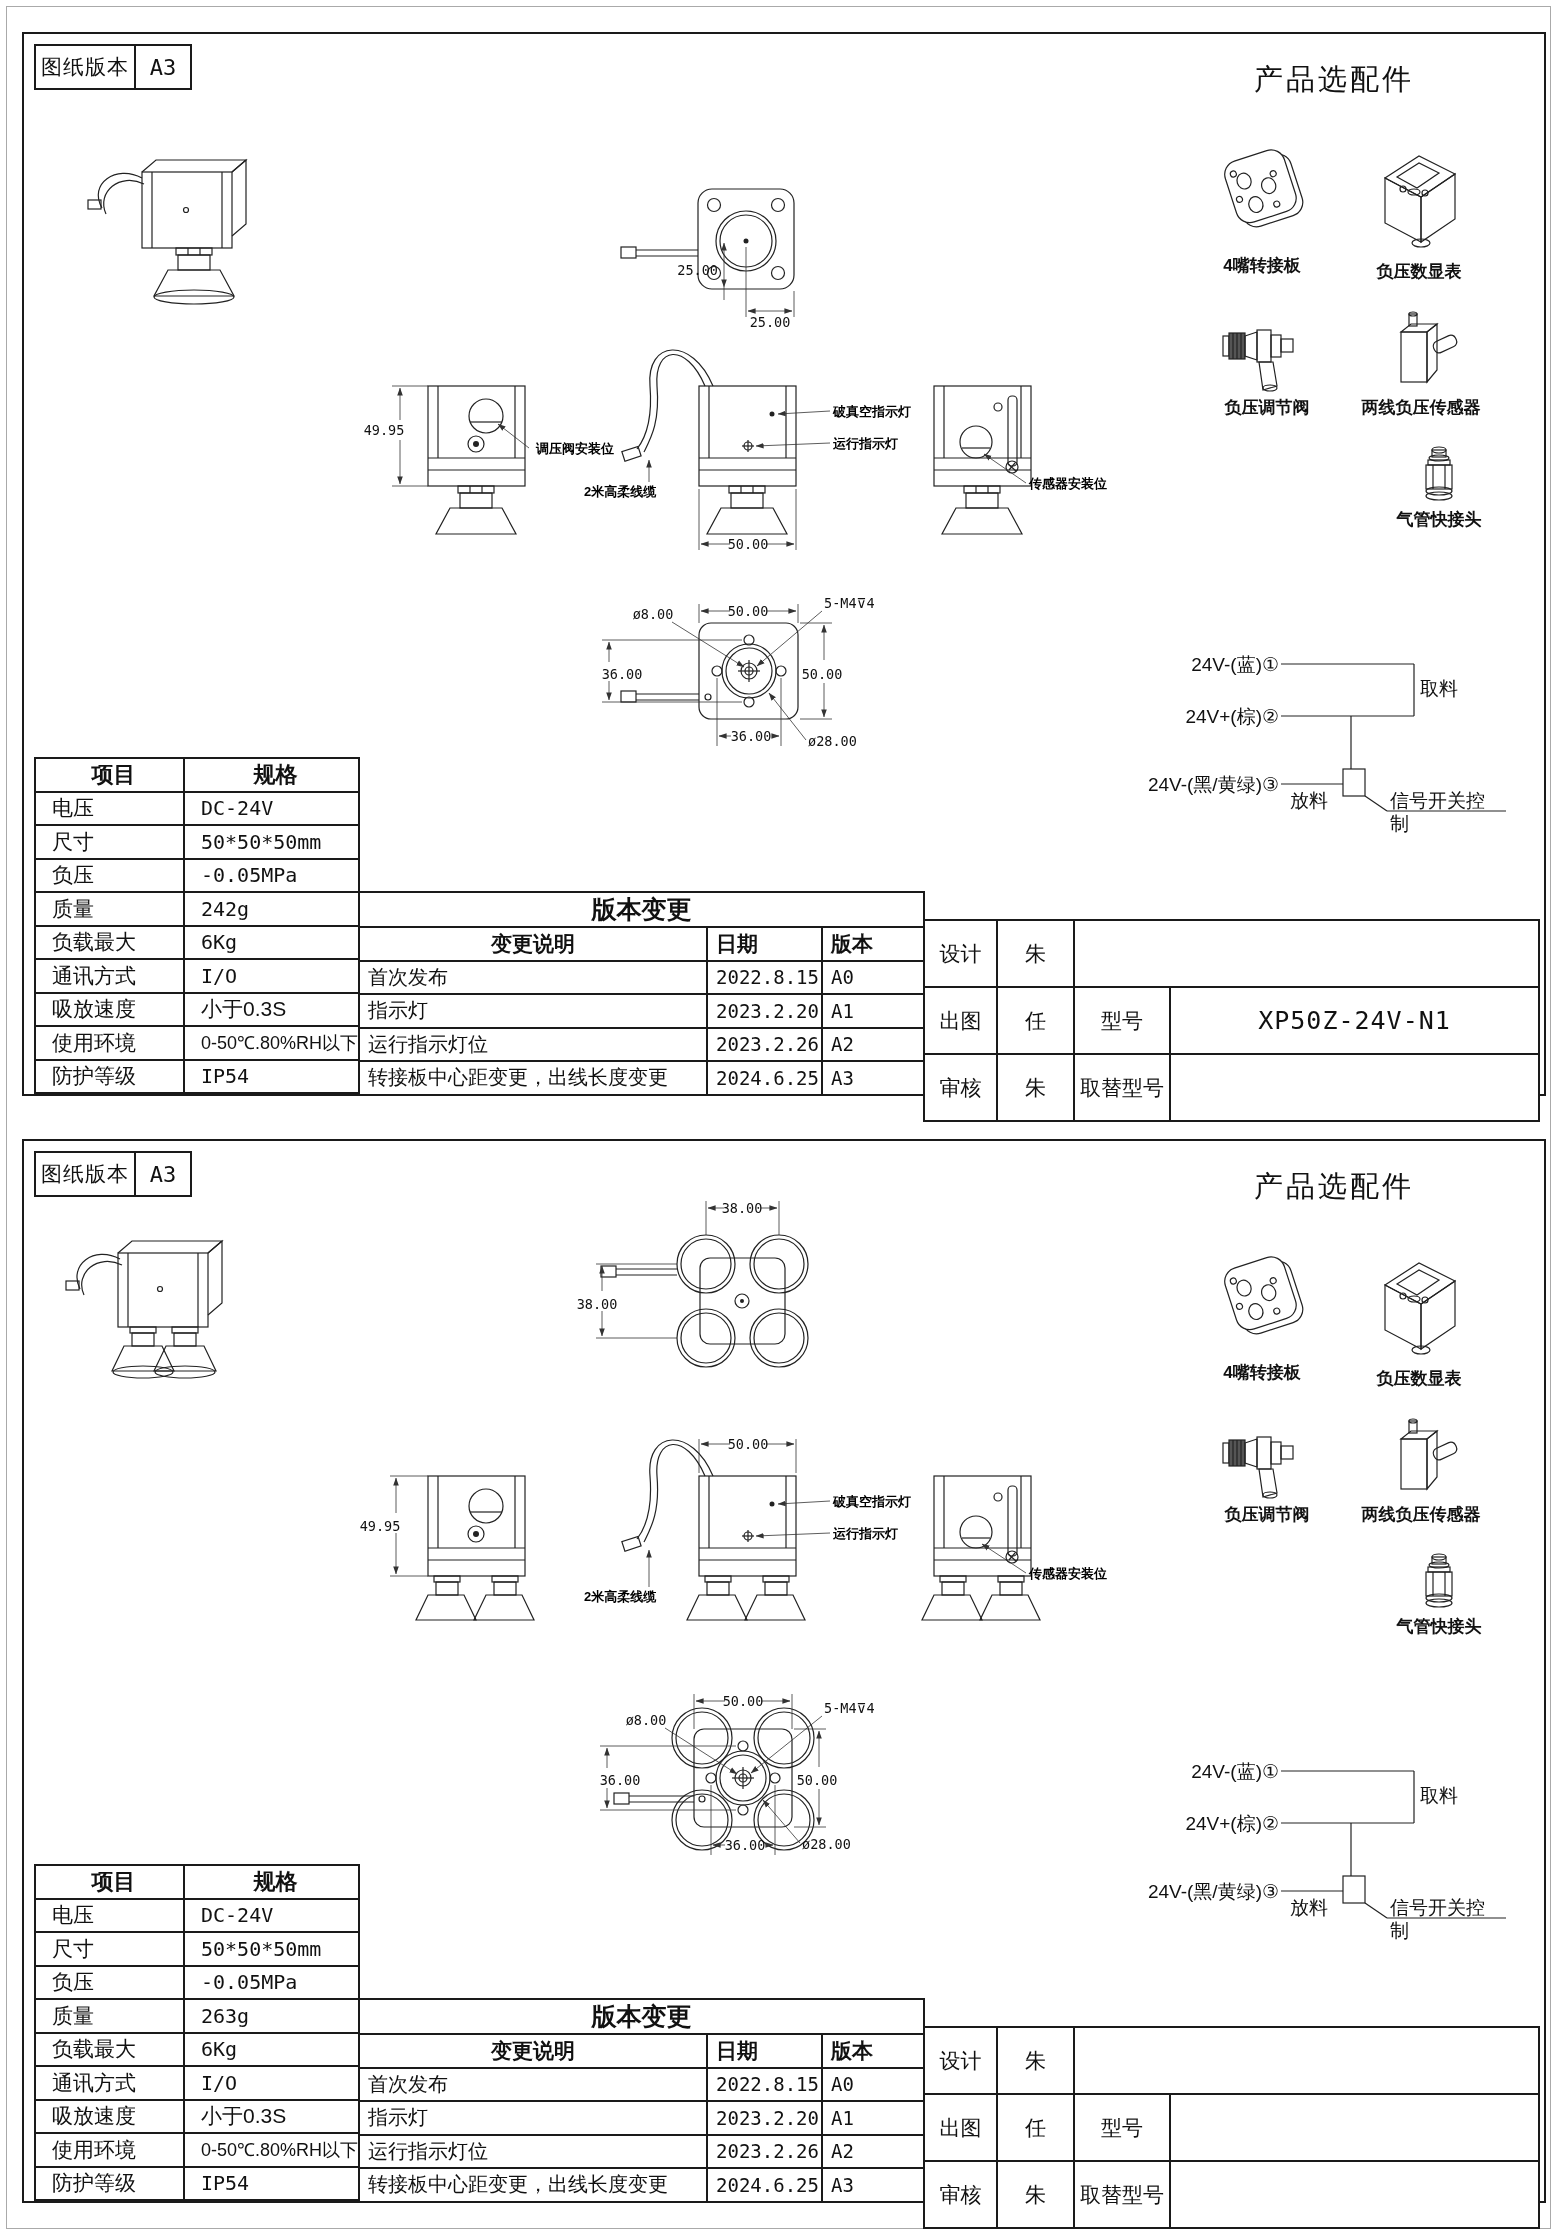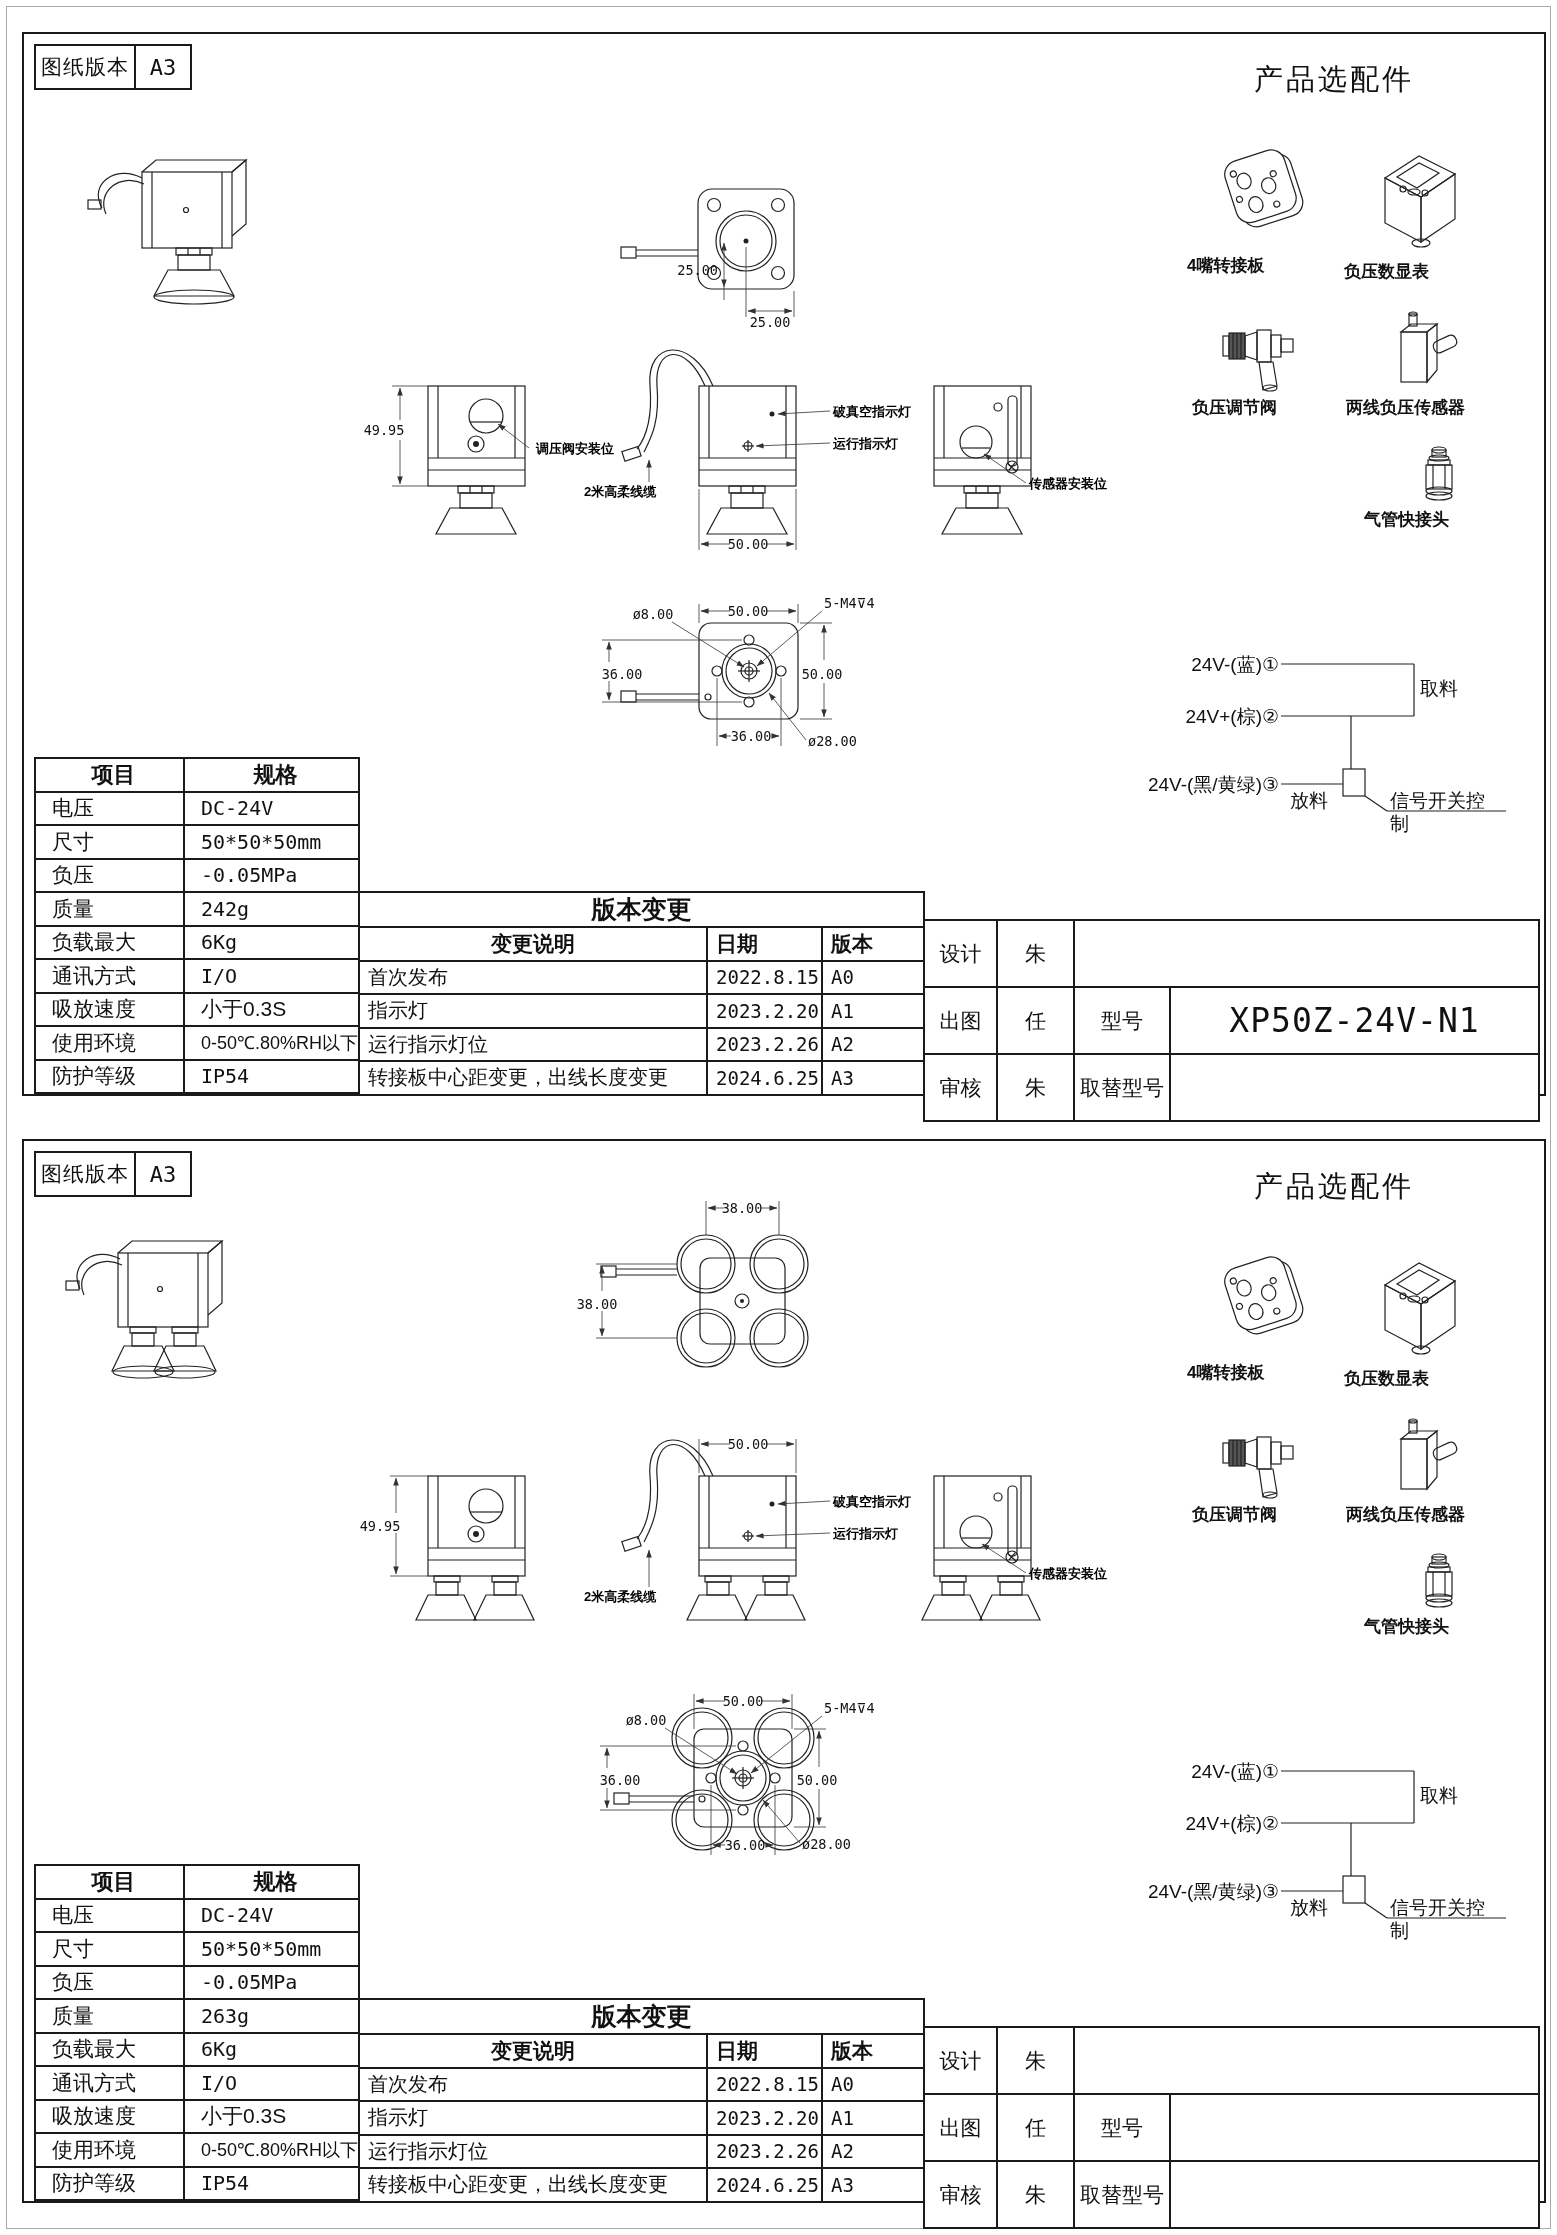--- a/index.html
+++ b/index.html
@@ -8,21 +8,21 @@
   .panel{position:absolute;left:22px;width:1520px;height:1060px;border:2px solid #1a1a1a;background:#fff;}
   .panel.p1{top:32px}.panel.p2{top:1139px}
   
   .vbox{position:absolute;left:10px;top:10px;display:flex;border:2px solid #1a1a1a;background:#fff;z-index:3;}
   .vbox .cell{height:42px;display:flex;align-items:center;justify-content:center;font-size:21px;}
   .vbox .lab{width:98px;border-right:2px solid #1a1a1a;letter-spacing:1px;}
   .vbox .val{width:54px;font-family:"DejaVu Sans Mono",monospace;font-size:22px;}
   
   .acc-title{position:absolute;left:1185px;top:26px;width:250px;text-align:center;
     font-size:29px;font-weight:400;letter-spacing:3px;}
-  .acc{position:absolute;text-align:left;width:150px;}
+  .acc{position:absolute;text-align:center;width:150px;}
   .acc .ic{display:flex;align-items:center;justify-content:center;}
   .acc .lbl{font-size:17px;font-weight:700;margin-top:4px;white-space:nowrap;}
   
   svg.art{position:absolute;left:0;top:0;z-index:1;}
   .geo{stroke:#222;stroke-width:1.2;fill:none;}
   .dim{stroke:#333;stroke-width:0.8;fill:none;}
   text.d{font-family:"DejaVu Sans Mono",monospace;font-size:13.5px;fill:#111;stroke:none;}
   text.lab{font-family:"Liberation Sans",sans-serif;font-size:13px;font-weight:700;fill:#000;stroke:none;}
   .fill{fill:#222;stroke:none;}
   
@@ -40,21 +40,21 @@
   .ver{left:334px;top:857px;width:565px;}
   .ver tr{height:33.5px;}
   .ver .ttl{font-size:25px;font-weight:600;text-align:center;}
   .ver th{font-size:21px;font-weight:600;text-align:center;}
   .ver th.l,.ver td.l{text-align:left;padding-left:8px;}
   .ver td{font-size:20px;}
   .ver td.dt{font-family:"DejaVu Sans Mono",monospace;font-size:19px;}
   .appr{left:899px;top:857px;width:615px;margin-top:28px;}
   .appr tr{height:67px;}
   .appr td{font-size:21px;text-align:center;}
-  .appr td.model{font-family:"DejaVu Sans Mono",monospace;font-size:33px;letter-spacing:1px;}
+  .appr td.model{font-family:"DejaVu Sans Mono",monospace;font-size:25px;letter-spacing:1px;}
 </style>
 </head>
 <body>
 
 <div class="pageframe"></div>
 
 <div class="panel p1">
 
   <div class="vbox">
     <div class="cell lab">图纸版本</div>

